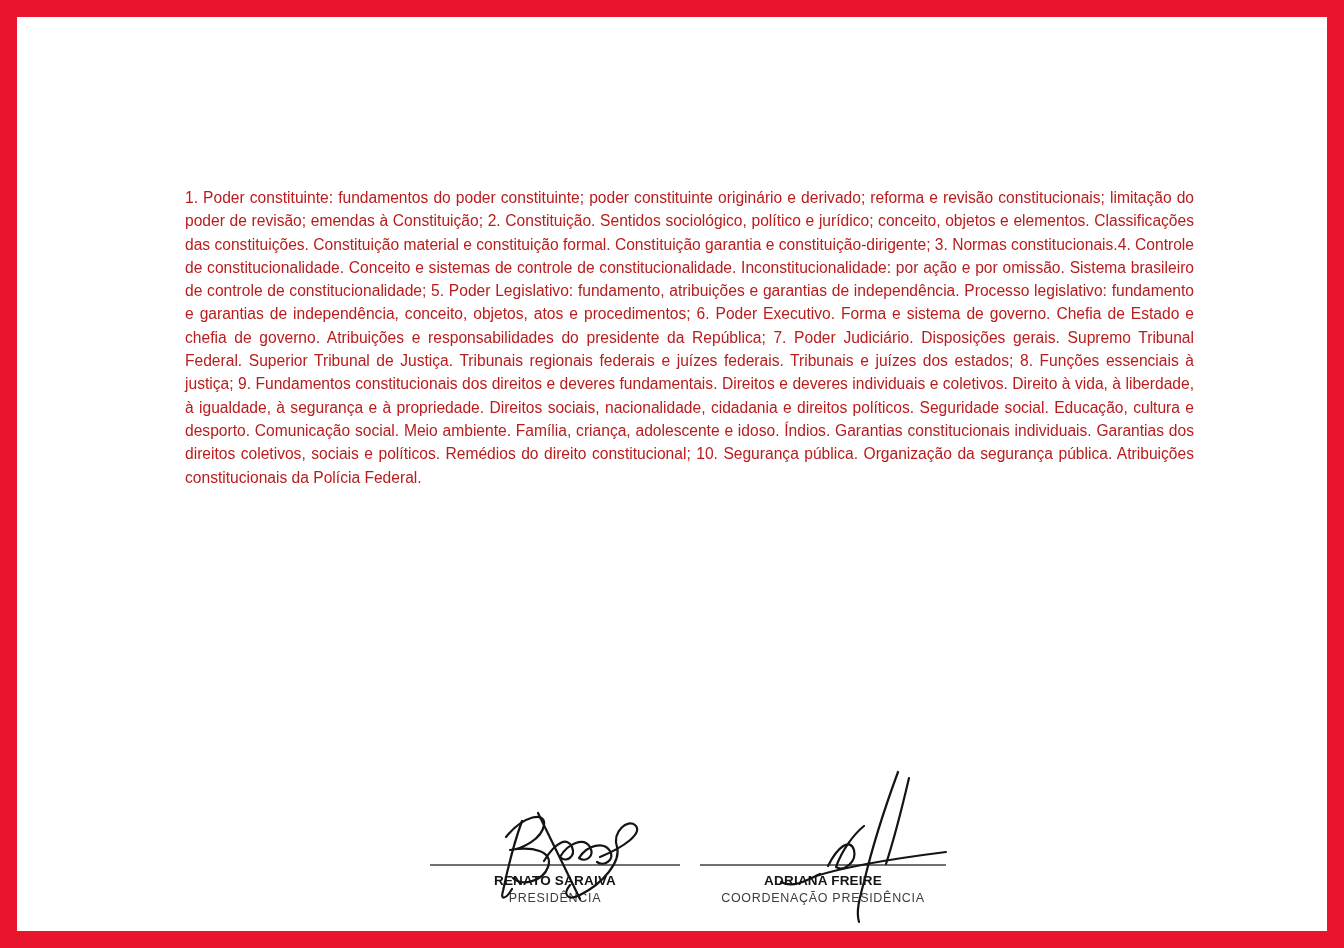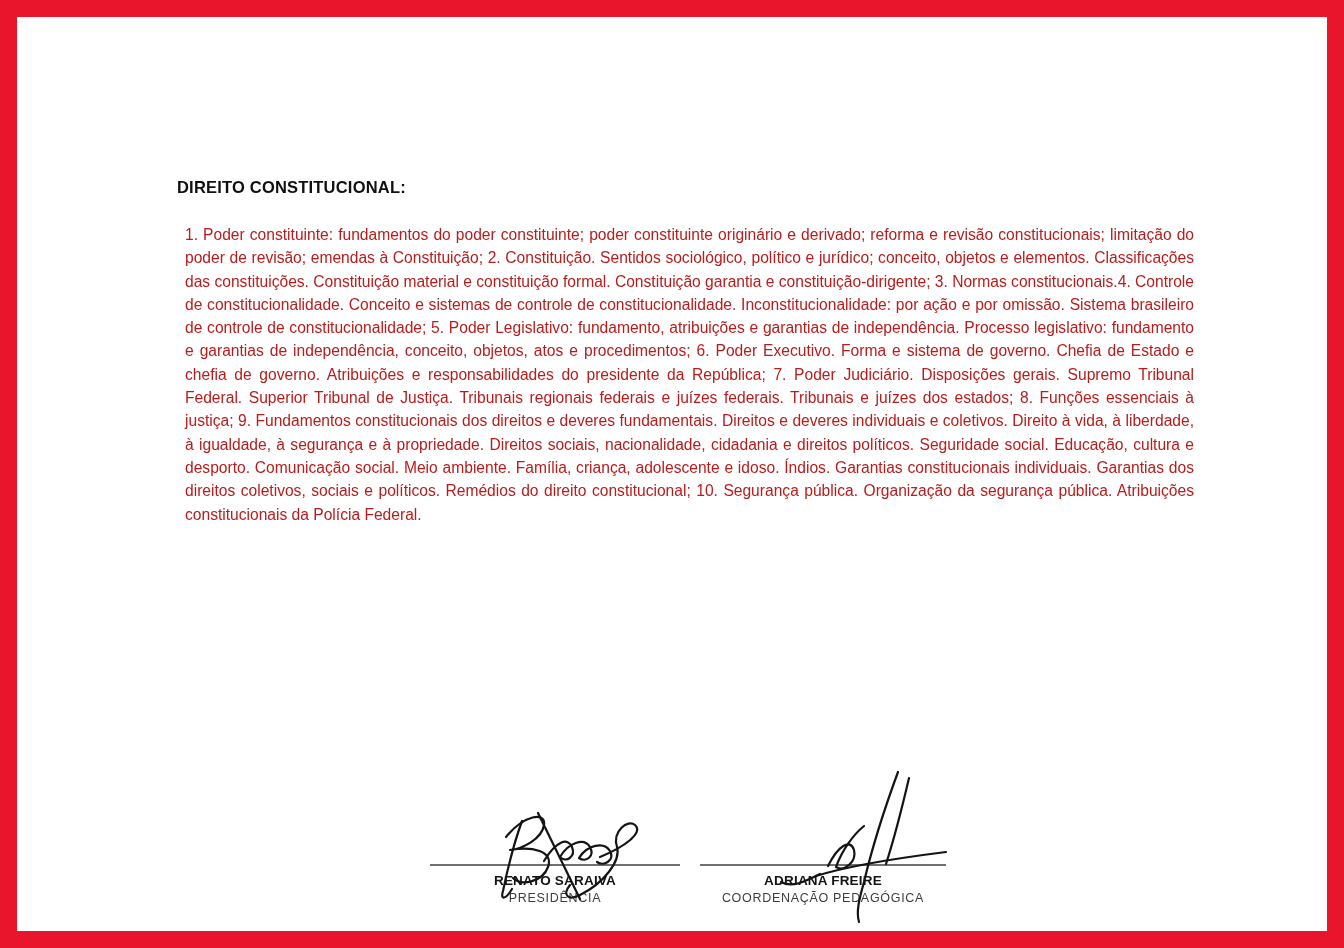--- a/index.html
+++ b/index.html
@@ -72,21 +72,20 @@
   }
   .scrawl-left  { left: 52px;  top: -60px; width: 185px; height: 102px; }
   .scrawl-right { left: 78px;  top: -94px; width: 172px; height: 156px; }
 </style>
 </head>
 <body>
 
 <div class="page">
 
   <div class="content">
-    <h1 class="doc-title">DIREITO CONSTITUCIONAL:</h1>
     <p class="doc-body">1. Poder constituinte: fundamentos do poder constituinte; poder constituinte originário e derivado; reforma e revisão constitucionais; limitação do poder de revisão; emendas à Constituição; 2. Constituição. Sentidos sociológico, político e jurídico; conceito, objetos e elementos. Classificações das constituições. Constituição material e constituição formal. Constituição garantia e constituição-dirigente; 3. Normas constitucionais.4. Controle de constitucionalidade. Conceito e sistemas de controle de constitucionalidade. Inconstitucionalidade: por ação e por omissão. Sistema brasileiro de controle de constitucionalidade; 5. Poder Legislativo: fundamento, atribuições e garantias de independência. Processo legislativo: fundamento e garantias de independência, conceito, objetos, atos e procedimentos; 6. Poder Executivo. Forma e sistema de governo. Chefia de Estado e chefia de governo. Atribuições e responsabilidades do presidente da República; 7. Poder Judiciário. Disposições gerais. Supremo Tribunal Federal. Superior Tribunal de Justiça. Tribunais regionais federais e juízes federais. Tribunais e juízes dos estados; 8. Funções essenciais à justiça; 9. Fundamentos constitucionais dos direitos e deveres fundamentais. Direitos e deveres individuais e coletivos. Direito à vida, à liberdade, à igualdade, à segurança e à propriedade. Direitos sociais, nacionalidade, cidadania e direitos políticos. Seguridade social. Educação, cultura e desporto. Comunicação social. Meio ambiente. Família, criança, adolescente e idoso. Índios. Garantias constitucionais individuais. Garantias dos direitos coletivos, sociais e políticos. Remédios do direito constitucional; 10. Segurança pública. Organização da segurança pública. Atribuições constitucionais da Polícia Federal.</p>
   </div>
 
   <div class="sig-block left">
     <svg class="scrawl scrawl-left" viewBox="0 0 185 100" xmlns="http://www.w3.org/2000/svg">
       <path d="M40 16 C32 38 26 62 21 86 C18 96 24 94 30 84"></path>
       <path d="M24 32 C42 10 64 6 62 20 C60 34 40 44 28 45 C50 41 72 46 66 62 C61 76 40 82 31 73"></path>
       <path d="M56 8 L98 94"></path>
       <path d="M62 56 C74 36 86 32 90 42 C94 52 84 58 78 52 C86 38 102 32 108 42 C113 51 104 58 97 53 C105 40 122 36 128 46 C133 55 122 62 115 57"></path>
       <path d="M118 52 C142 42 162 28 153 20 C146 14 130 26 135 42 C139 56 122 78 98 90 C86 96 80 90 88 80"></path>
@@ -99,16 +98,16 @@
   <div class="sig-block right">
     <svg class="scrawl scrawl-right" viewBox="0 0 172 156" xmlns="http://www.w3.org/2000/svg">
       <path d="M120 2 C106 40 94 78 86 112 C81 130 78 142 81 152"></path>
       <path d="M131 8 C124 38 117 66 108 94"></path>
       <path d="M50 96 C60 76 72 68 76 80 C79 92 66 102 58 97 C64 80 76 64 86 56"></path>
       <path d="M3 112 C14 118 26 112 42 104"></path>
       <path d="M38 106 C70 96 120 88 168 82"></path>
     </svg>
     <div class="sig-line"></div>
     <div class="sig-name">ADRIANA FREIRE</div>
-    <div class="sig-role">COORDENAÇÃO PEDAGÓGICA</div>
+    <div class="sig-role">COORDENAÇÃO PRESIDÊNCIA</div>
   </div>
 
 </div>
 
 </body></html>

